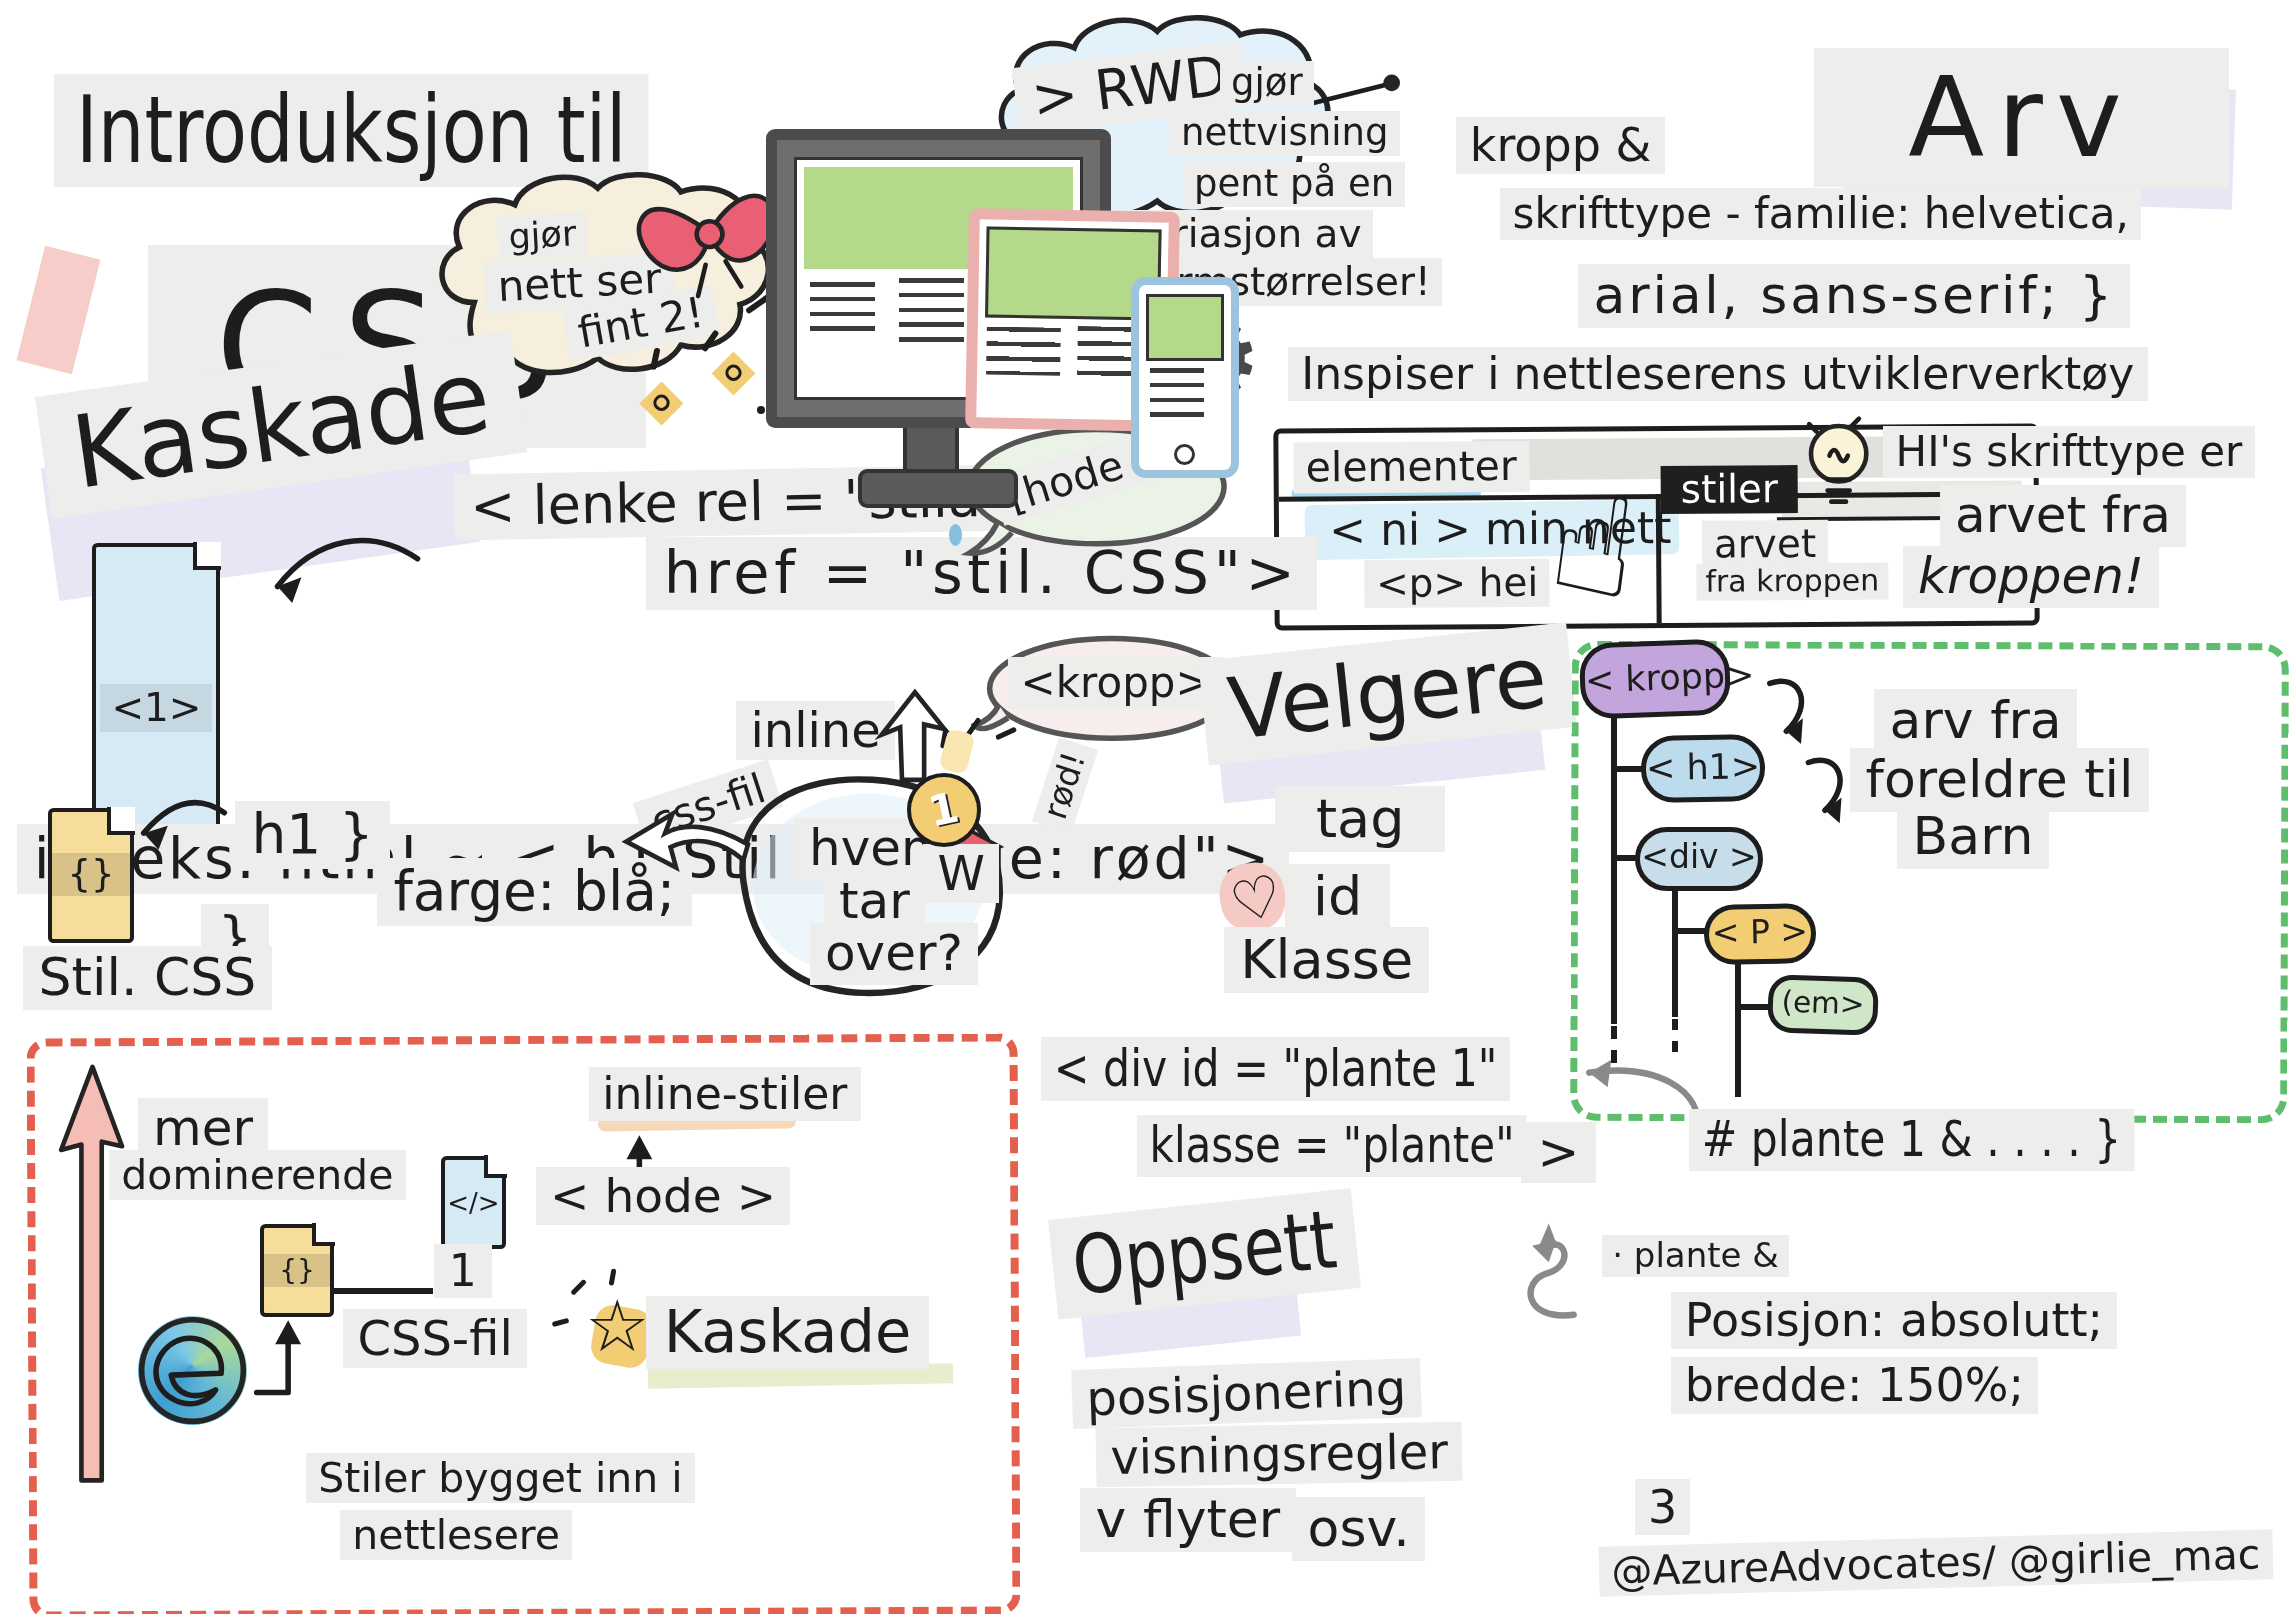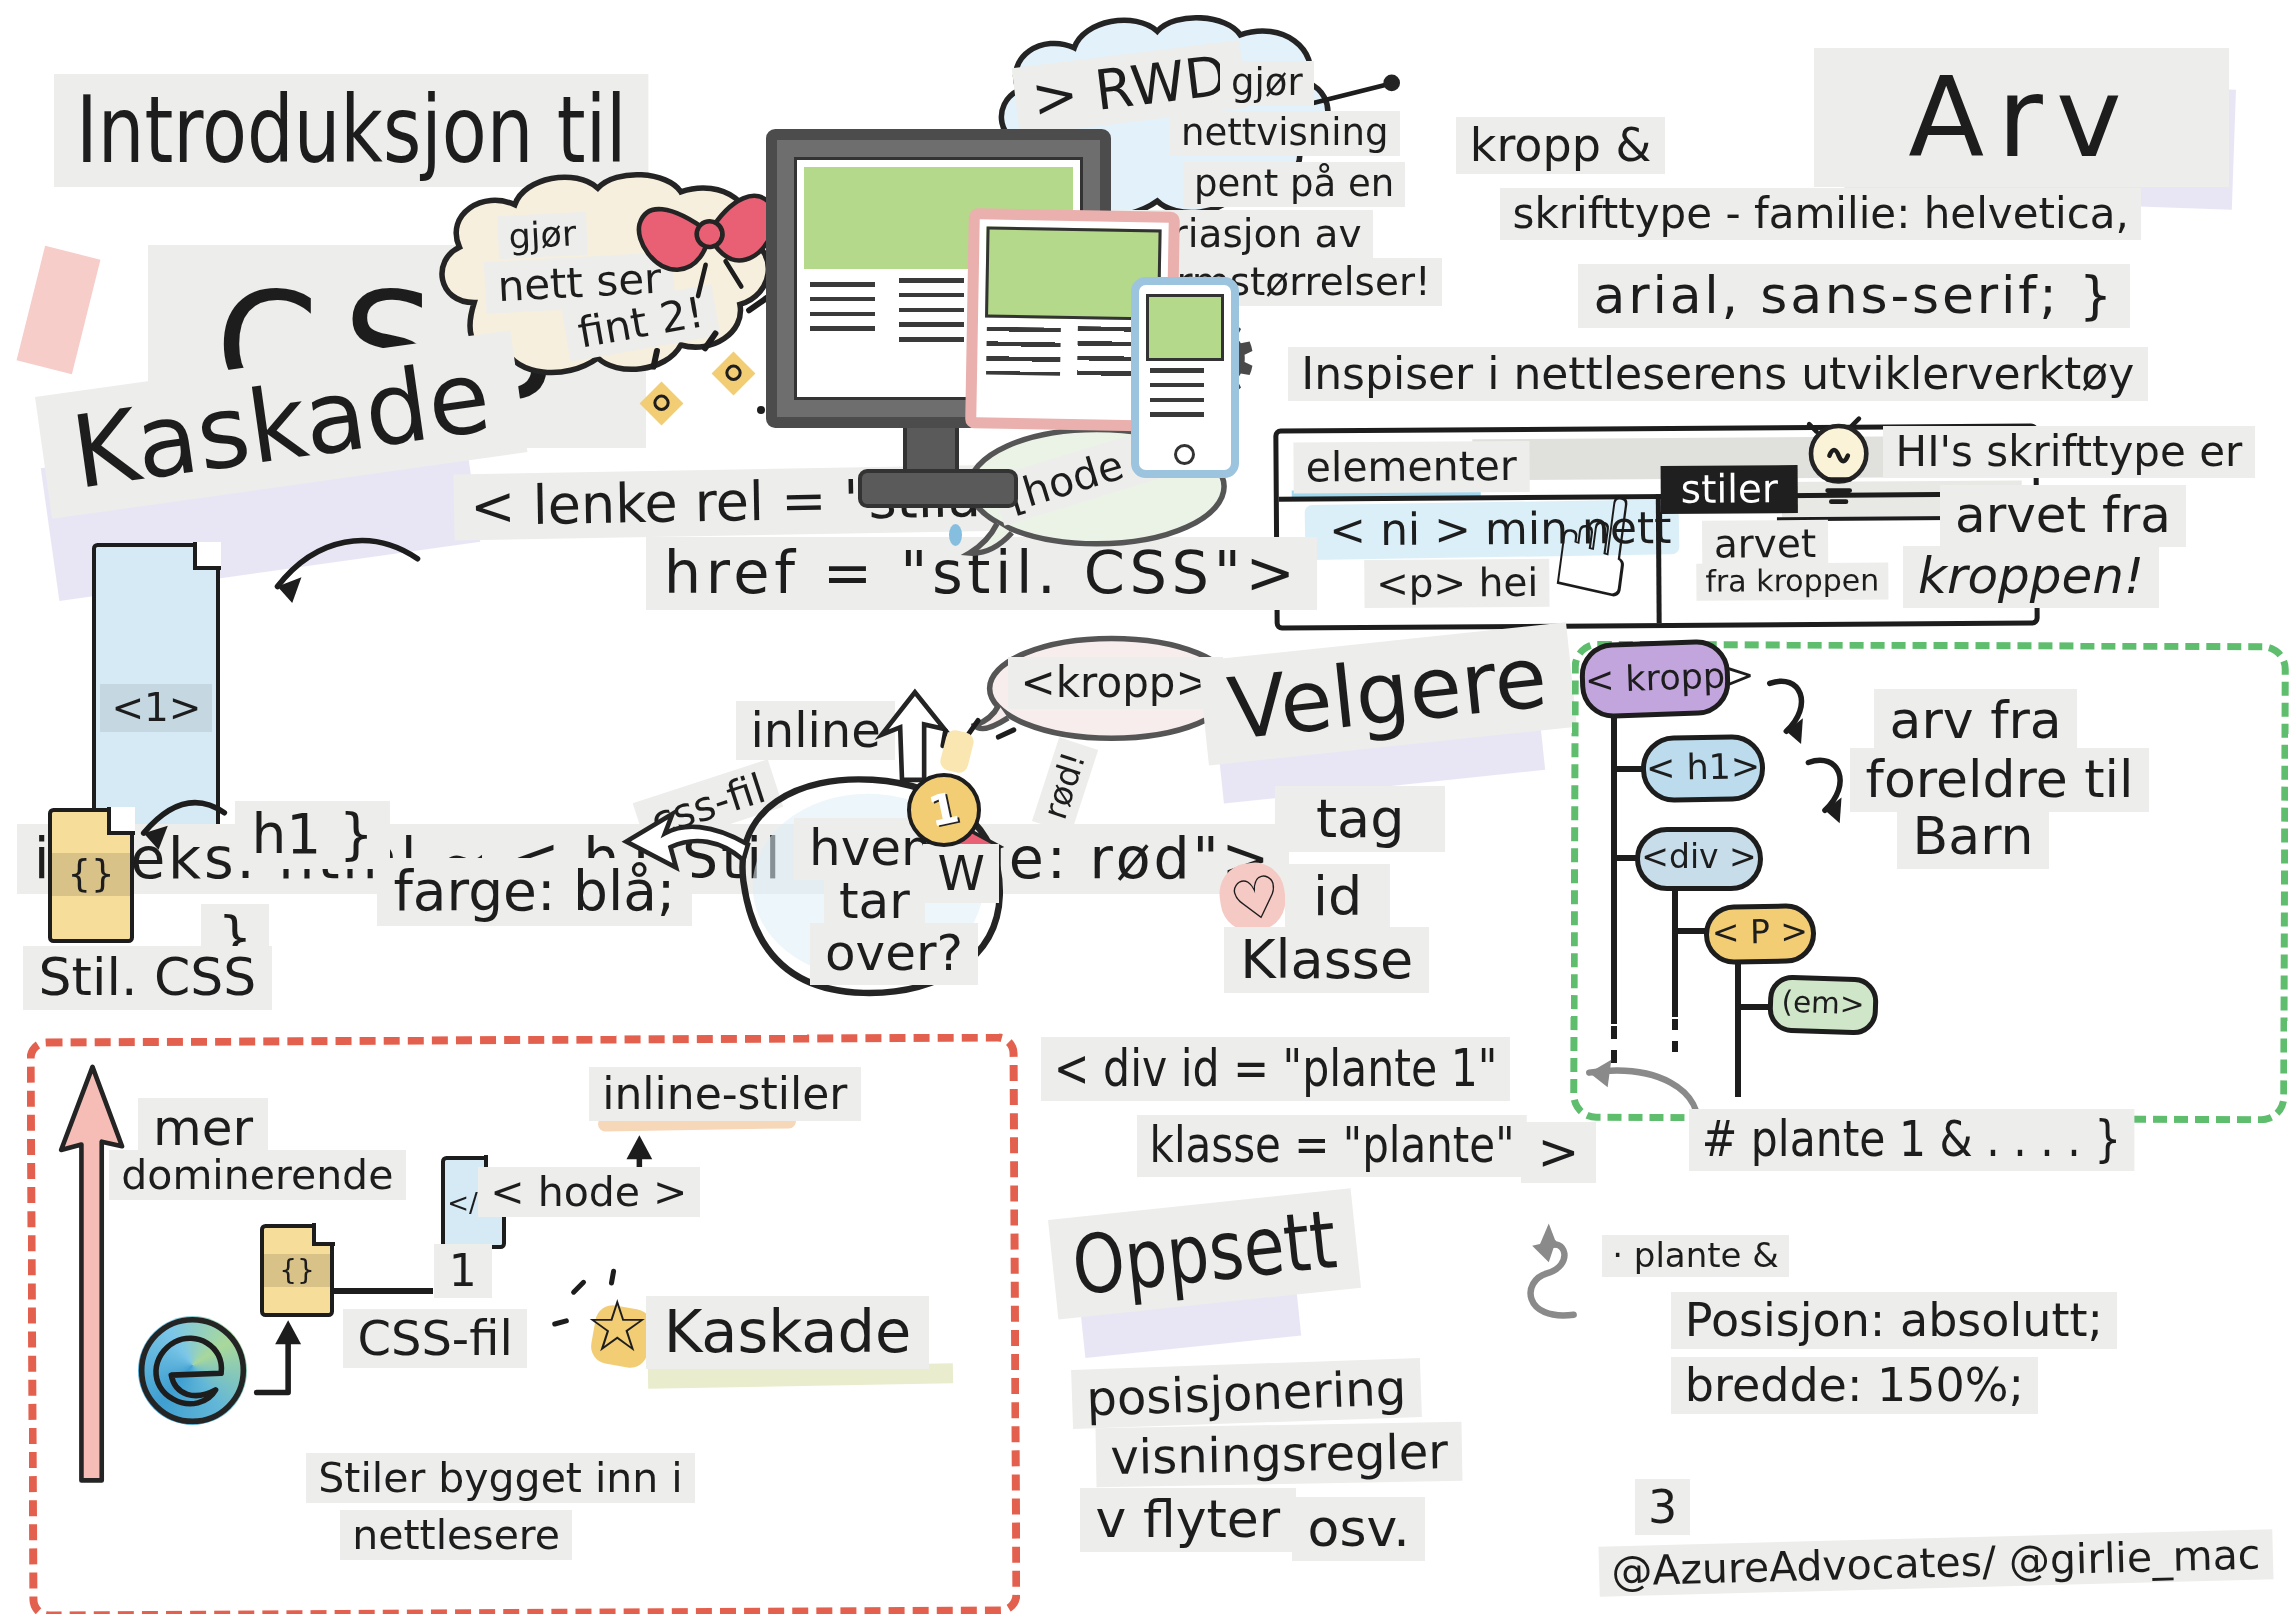--- a/index.html
+++ b/index.html
@@ -272,21 +272,21 @@
   <div class="abs" style="left:598px;top:1115px;width:198px;height:14.8px;background:#f6d7b8;border-radius:7.4px;transform:rotate(-1deg);"></div>
   <div class="chip" style="left:589px;top:1067px;font-size:44px;">inline-stiler</div>
   <svg class="abs" style="left:595px;top:1128px;" width="74" height="92" viewBox="0 0 80 100">
     <path class="sk" d="M8,90 L48,90 L48,22"></path>
     <path class="ah" d="M48,8 L34,34 L62,34 Z"></path>
   </svg>
   <div class="file" style="left:441px;top:1156px;width:57px;height:85px;background:var(--blue_file);">
     <span class="flap" style="width:18.5px;height:18.5px;"></span>
     <div class="filelabel" style="top:28px;font-size:26px;background:transparent;">&lt;/&gt;</div>
   </div>
-  <div class="chip" style="left:478px;top:1167px;font-size:41px;">&lt; hode &gt;</div>
+  <div class="chip" style="left:536px;top:1167px;font-size:47px;">&lt; hode &gt;</div>
 
   <div class="file" style="left:260px;top:1224px;width:66px;height:85px;background:var(--yellow_file);">
     <span class="flap" style="width:18.5px;height:18.5px;"></span>
     <div class="filelabel" style="top:26px;font-size:28px;background:rgba(0,0,0,0.12);">{}</div>
   </div>
   <div class="abs" style="left:330px;top:1288px;width:103px;height:5.5px;background:var(--ink);"></div>
   <div class="chip" style="left:434px;top:1244px;font-size:44px;padding:1.8px 14.8px;">1</div>
   <div class="chip" style="left:343px;top:1309px;font-size:48px;">CSS-fil</div>
 
   <div class="abs" style="left:138px;top:1316px;width:109px;height:109px;border-radius:50%;

